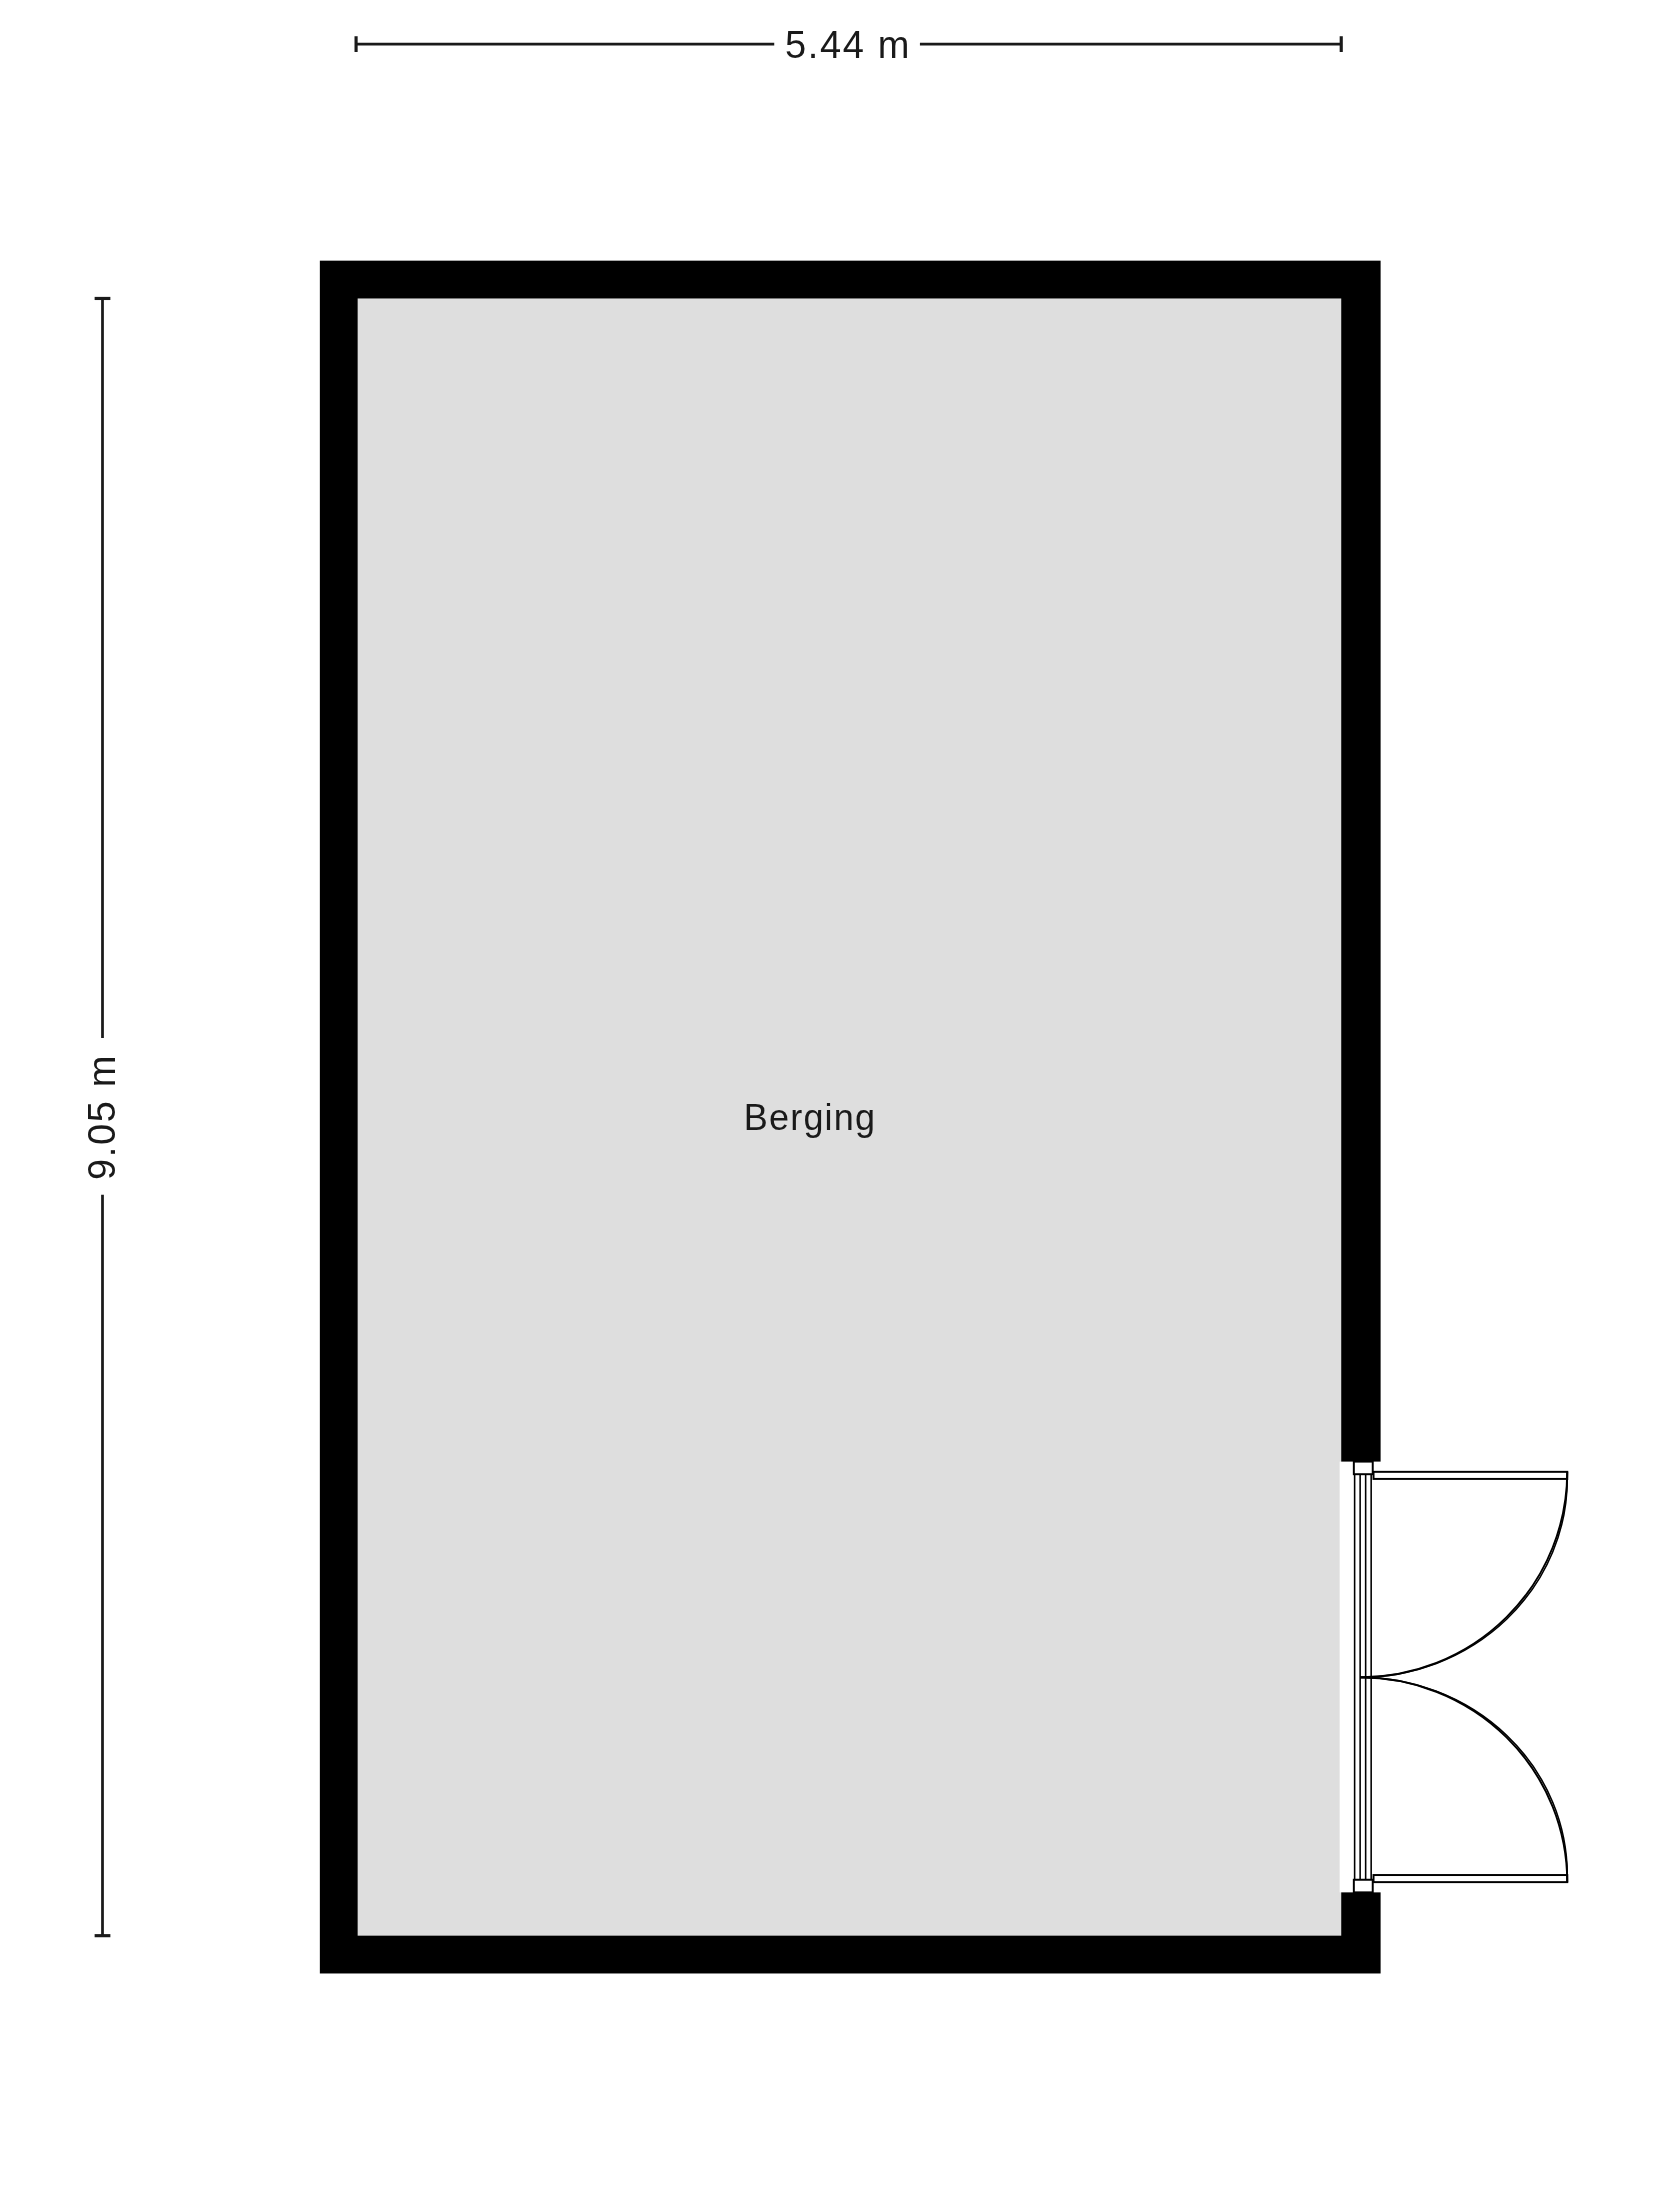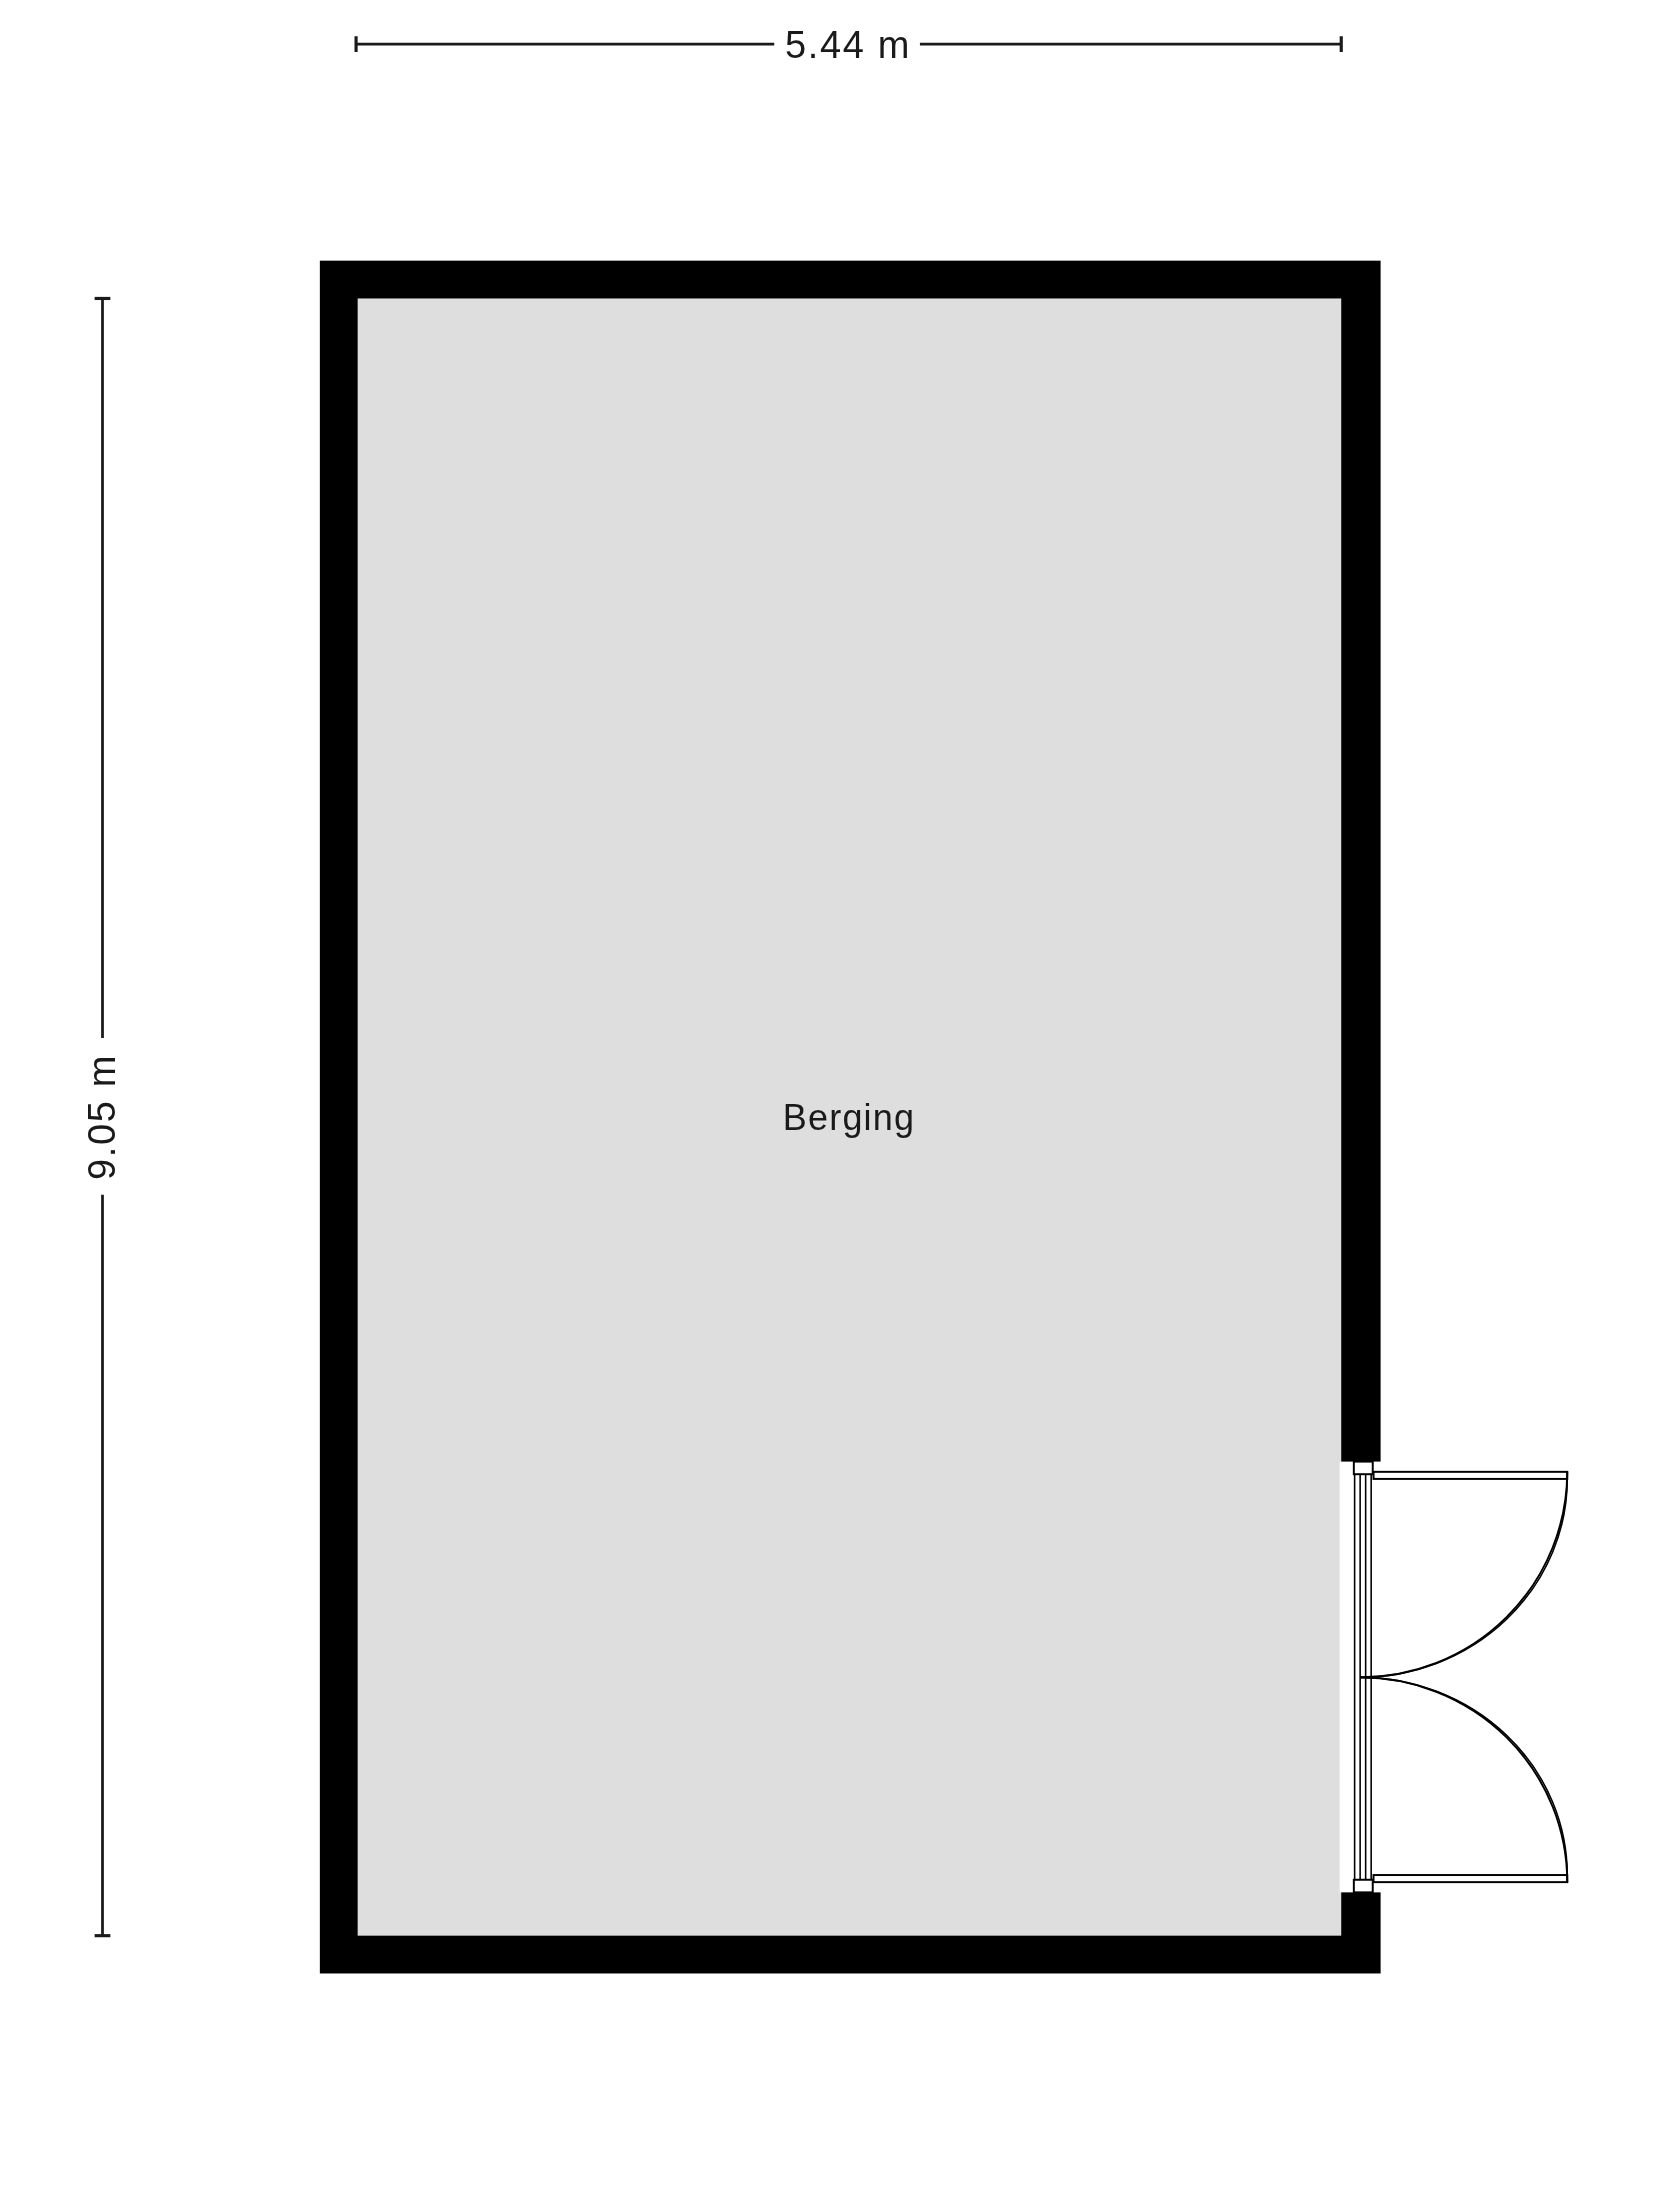--- a/index.html
+++ b/index.html
@@ -75,15 +75,15 @@
       <line class="dim-line" x1="130" y1="1517" x2="130" y2="2458" stroke-width="3.5"></line>
       <line class="dim-line" x1="120" y1="379" x2="140" y2="379" stroke-width="4"></line>
       <line class="dim-line" x1="120" y1="2458" x2="140" y2="2458" stroke-width="4"></line>
     </g>
   </svg>
 
   <div class="label dim-label" style="left:848px; top:45px;">5.44 m</div>
 
   <div class="label dim-label vertical" style="left:102px; top:1117px;">9.05 m</div>
 
-  <div class="label room-label" style="left:849px; top:1118px;">Berging</div>
+  <div class="label room-label" style="left:810px; top:1118px;">Berging</div>
 </div>
 
 
 </body></html>

